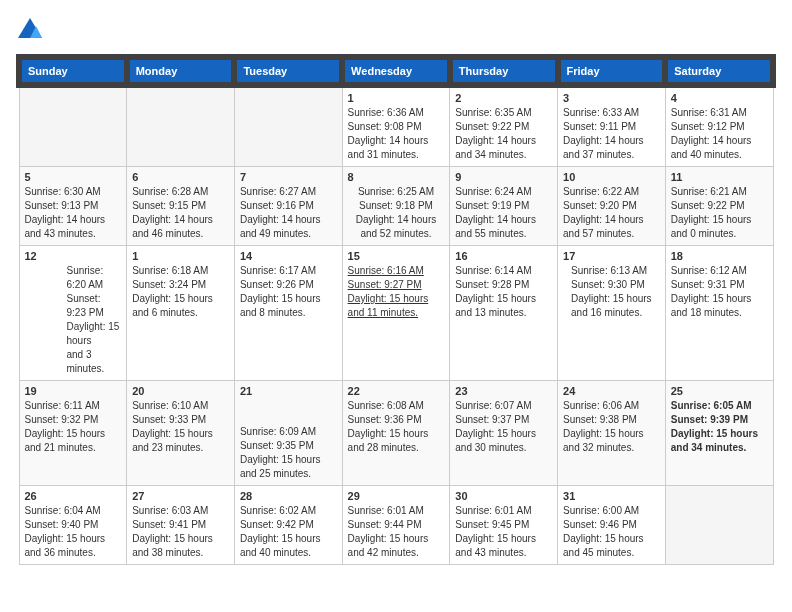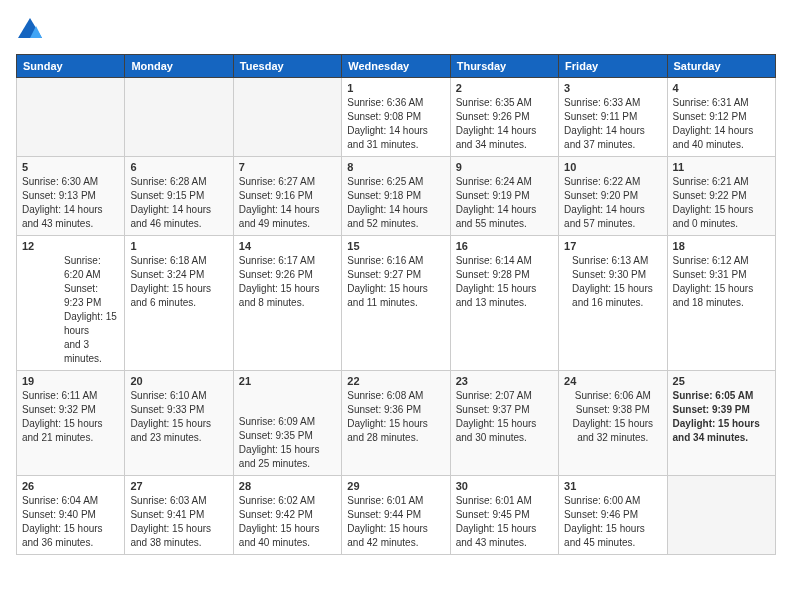--- a/index.html
+++ b/index.html
@@ -63,21 +63,21 @@
       border-collapse: collapse;
       font-size: 10px;
     }
     .calendar thead tr th {
       background: #1565c0;
       color: #fff;
       text-align: left;
       padding: 5px 6px;
       font-size: 11px;
       font-weight: bold;
-      border: 1px solid #404040;
+      border: 6px solid #404040;
     }
     .calendar tbody tr td {
       border: 1px solid #ccc;
       vertical-align: top;
       padding: 4px 5px;
       width: calc(100% / 7);
       height: 75px;
       background: #fff;
     }
     .calendar tbody tr:nth-child(even) td {
@@ -140,21 +140,21 @@
           <td>
             <span class="day-num">1</span>
             <div class="day-info" style="white-space: pre-line;">Sunrise: 6:36 AM
 Sunset: 9:08 PM
 Daylight: 14 hours
 and 31 minutes.</div>
           </td>
           <td>
             <span class="day-num">2</span>
             <div class="day-info" style="white-space: pre-line;">Sunrise: 6:35 AM
-Sunset: 9:26 PM
+Sunset: 9:22 PM
 Daylight: 14 hours
 and 34 minutes.</div>
           </td>
           <td>
             <span class="day-num">3</span>
             <div class="day-info" style="white-space: pre-line;">Sunrise: 6:33 AM
 Sunset: 9:11 PM
 Daylight: 14 hours
 and 37 minutes.</div>
           </td>
@@ -183,21 +183,21 @@
           </td>
           <td>
             <span class="day-num">7</span>
             <div class="day-info" style="white-space: pre-line;">Sunrise: 6:27 AM
 Sunset: 9:16 PM
 Daylight: 14 hours
 and 49 minutes.</div>
           </td>
           <td>
             <span class="day-num">8</span>
-            <div class="day-info" style="white-space: pre-line;">Sunrise: 6:25 AM
+            <div class="day-info" style="white-space: pre-line; text-align: center;">Sunrise: 6:25 AM
 Sunset: 9:18 PM
 Daylight: 14 hours
 and 52 minutes.</div>
           </td>
           <td>
             <span class="day-num">9</span>
             <div class="day-info" style="white-space: pre-line;">Sunrise: 6:24 AM
 Sunset: 9:19 PM
 Daylight: 14 hours
 and 55 minutes.</div>
@@ -234,21 +234,21 @@
           </td>
           <td>
             <span class="day-num">14</span>
             <div class="day-info" style="white-space: pre-line;">Sunrise: 6:17 AM
 Sunset: 9:26 PM
 Daylight: 15 hours
 and 8 minutes.</div>
           </td>
           <td>
             <span class="day-num">15</span>
-            <div class="day-info" style="white-space: pre-line;">Sunrise: 6:16 AM
+            <div class="day-info" style="white-space: pre-line; text-decoration: underline;">Sunrise: 6:16 AM
 Sunset: 9:27 PM
 Daylight: 15 hours
 and 11 minutes.</div>
           </td>
           <td>
             <span class="day-num">16</span>
             <div class="day-info" style="white-space: pre-line;">Sunrise: 6:14 AM
 Sunset: 9:28 PM
 Daylight: 15 hours
 and 13 minutes.</div>
@@ -292,28 +292,28 @@
           </td>
           <td>
             <span class="day-num">22</span>
             <div class="day-info" style="white-space: pre-line;">Sunrise: 6:08 AM
 Sunset: 9:36 PM
 Daylight: 15 hours
 and 28 minutes.</div>
           </td>
           <td>
             <span class="day-num">23</span>
-            <div class="day-info" style="white-space: pre-line;">Sunrise: 2:07 AM
+            <div class="day-info" style="white-space: pre-line;">Sunrise: 6:07 AM
 Sunset: 9:37 PM
 Daylight: 15 hours
 and 30 minutes.</div>
           </td>
           <td>
             <span class="day-num">24</span>
-            <div class="day-info" style="white-space: pre-line; text-align: center;">Sunrise: 6:06 AM
+            <div class="day-info" style="white-space: pre-line;">Sunrise: 6:06 AM
 Sunset: 9:38 PM
 Daylight: 15 hours
 and 32 minutes.</div>
           </td>
           <td>
             <span class="day-num">25</span>
             <div class="day-info" style="white-space: pre-line; font-weight: bold;">Sunrise: 6:05 AM
 Sunset: 9:39 PM
 Daylight: 15 hours
 and 34 minutes.</div>

